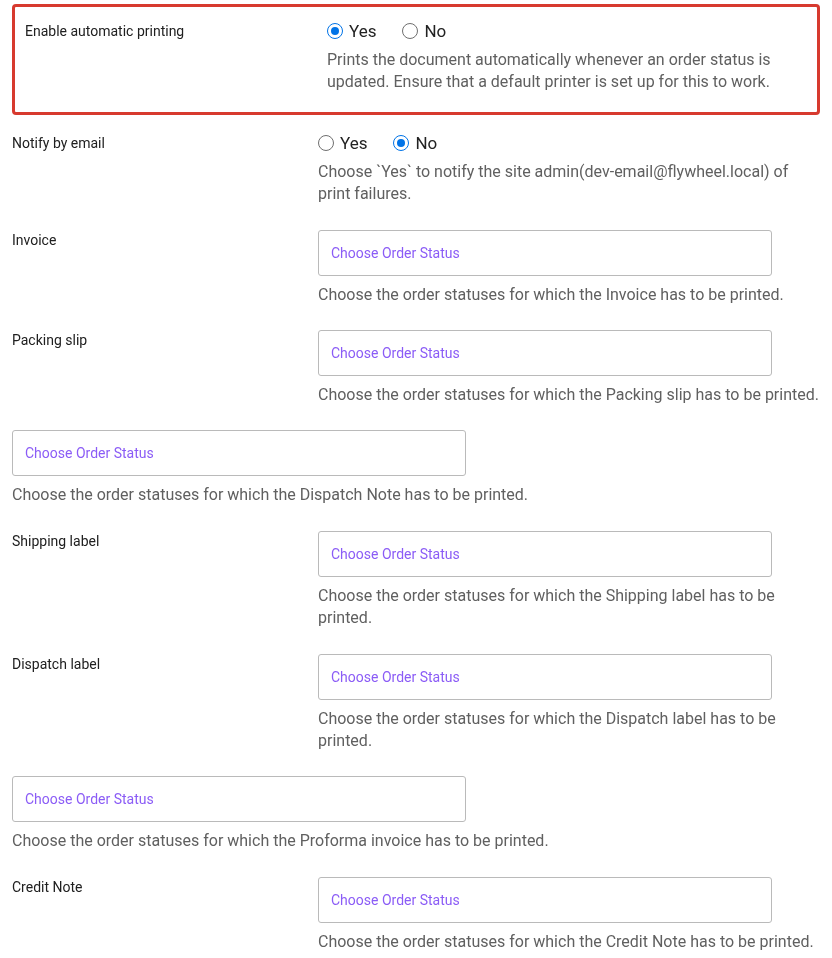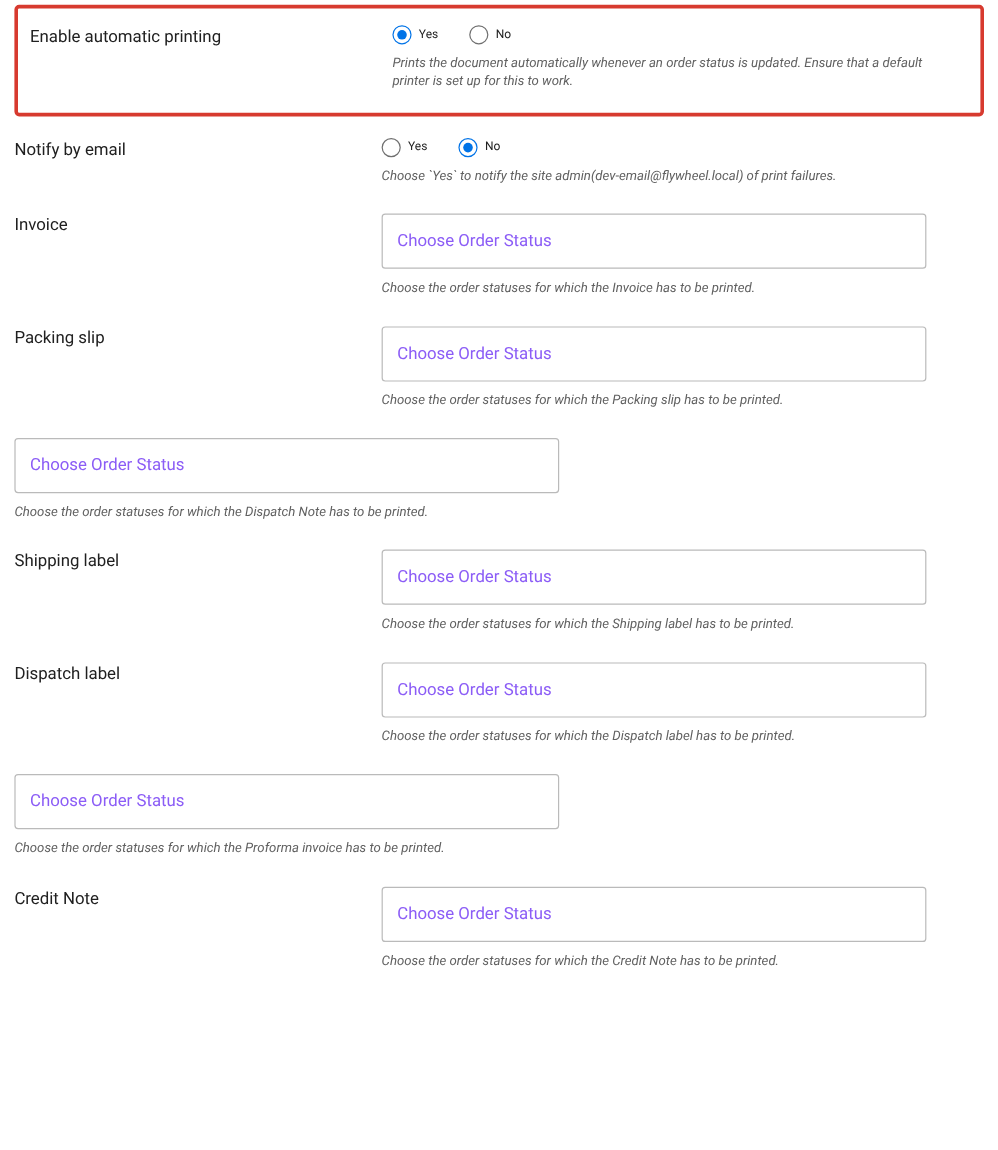--- a/index.html
+++ b/index.html
@@ -61,27 +61,26 @@
     width: 8px;
     height: 8px;
     border-radius: 50%;
     background: #0073e7;
     display: none;
   }
   .radio-circle.selected .radio-dot {
     display: block;
   }
   .radio-text {
-    font-size: 10px;
+    font-size: 17px;
     color: #222;
   }
   .desc {
-    font-style: italic;
     color: #606060;
-    font-size: 11px;
+    font-size: 16px;
     line-height: 1.4;
     margin-top: 8px;
   }
   .selectbox {
     width: 100%;
     max-width: 454px;
     border: 1px solid #bababa;
     border-radius: 3px;
     padding: 14px 12px;
     font-size: 14px;

